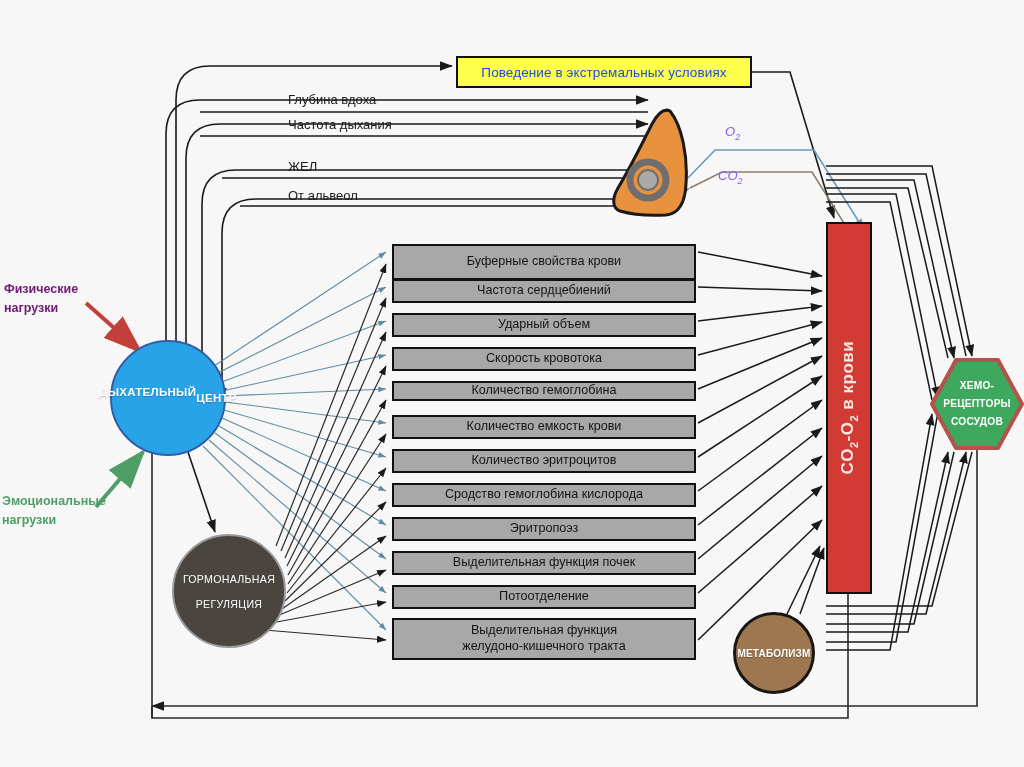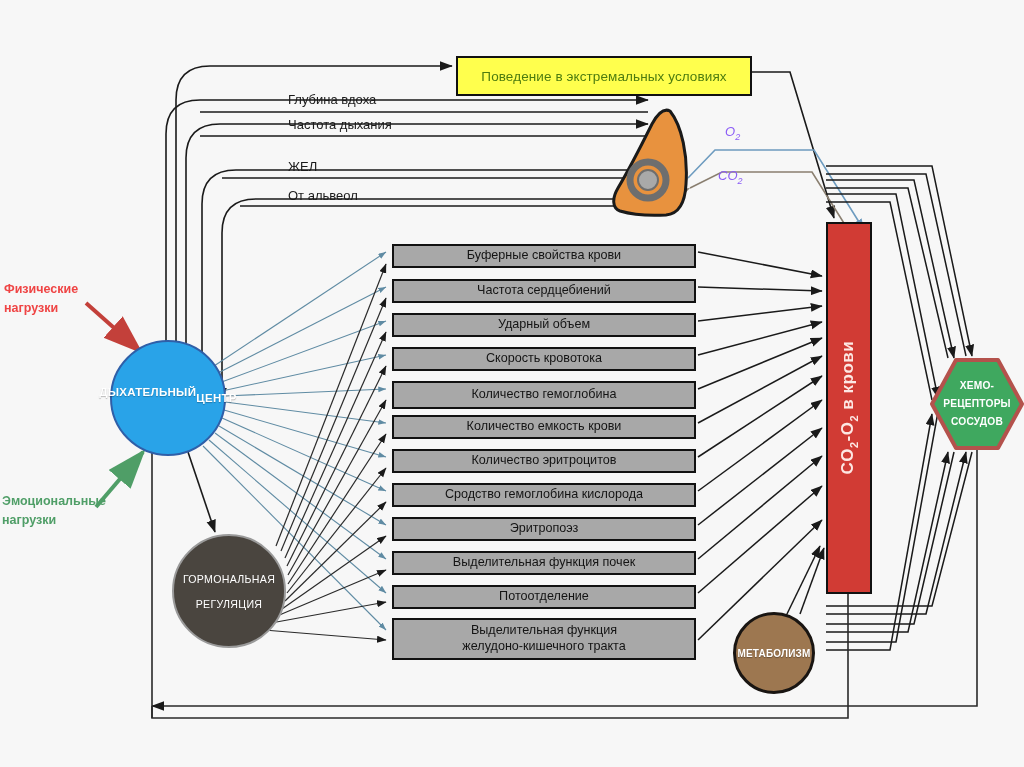--- a/index.html
+++ b/index.html
@@ -10,24 +10,24 @@
     font-family:"Liberation Sans","DejaVu Sans",sans-serif;
     overflow:hidden;
   }
   #stage{position:relative;width:1024px;height:767px;background:#f7f7f7;}
   #wires{position:absolute;left:0;top:0;width:1024px;height:767px;}
 
   .node{position:absolute;box-sizing:border-box;}
 
   
   .yellow-box{
-    left:456px;top:56px;width:296px;height:40px;
+    left:456px;top:56px;width:296px;height:32px;
     background:#ffff4d;border:2px solid #111;
     display:flex;align-items:center;justify-content:center;
-    font-size:13.5px;color:#4d7c0f;letter-spacing:.1px;
+    font-size:13.5px;color:#1d4ed8;letter-spacing:.1px;
   }
 
   
   .wire-label{
     position:absolute;font-size:13px;color:#1a1a1a;white-space:nowrap;
   }
 
   
   .gbox{
     position:absolute;left:392px;width:304px;
@@ -242,21 +242,21 @@
 
   <div class="node yellow-box">
     <span>Поведение в экстремальных условиях</span>
   </div>
 
   <div class="wire-label" style="left:288px;top:92px;">Глубина вдоха</div>
   <div class="wire-label" style="left:288px;top:117px;">Частота дыхания</div>
   <div class="wire-label" style="left:288px;top:159px;">ЖЕЛ</div>
   <div class="wire-label" style="left:288px;top:188px;">От альвеол</div>
 
-  <div style="position:absolute;left:4px;top:280px;color:#ef4444;font-size:12.5px;font-weight:bold;line-height:1.5;">
+  <div style="position:absolute;left:4px;top:280px;color:#701a75;font-size:12.5px;font-weight:bold;line-height:1.5;">
     <div>Физические</div>
     <div>нагрузки</div>
   </div>
   <div style="position:absolute;left:2px;top:492px;color:#4f9e67;font-size:12.5px;font-weight:bold;line-height:1.5;">
     <div>Эмоциональные</div>
     <div>нагрузки</div>
   </div>
 
   <div class="node circle-resp">
     <span>ДЫХАТЕЛЬНЫЙ</span>
@@ -266,33 +266,33 @@
   <div class="node circle-horm">
     <span>ГОРМОНАЛЬНАЯ</span>
     <span>РЕГУЛЯЦИЯ</span>
   </div>
 
   <div class="node circle-meta">
     <span>МЕТАБОЛИЗМ</span>
   </div>
 
   <div id="param-boxes">
-      <div class="gbox" style="top: 244px; height: 24px;">
+      <div class="gbox" style="top: 244px; height: 36px;">
         <span style="white-space: pre-line;">Буферные свойства крови</span>
       </div>
       <div class="gbox" style="top: 279px; height: 24px;">
         <span style="white-space: pre-line;">Частота сердцебиений</span>
       </div>
       <div class="gbox" style="top: 313px; height: 24px;">
         <span style="white-space: pre-line;">Ударный объем</span>
       </div>
       <div class="gbox" style="top: 347px; height: 24px;">
         <span style="white-space: pre-line;">Скорость кровотока</span>
       </div>
-      <div class="gbox" style="top: 381px; height: 28px; justify-content: center;">
+      <div class="gbox" style="top: 381px; height: 20px; justify-content: center;">
         <span style="white-space: pre-line;">Количество гемоглобина</span>
       </div>
       <div class="gbox" style="top: 415px; height: 24px;">
         <span style="white-space: pre-line;">Количество емкость крови</span>
       </div>
       <div class="gbox" style="top: 449px; height: 24px;">
         <span style="white-space: pre-line;">Количество эритроцитов</span>
       </div>
       <div class="gbox" style="top: 483px; height: 24px;">
         <span style="white-space: pre-line;">Сродство гемоглобина кислорода</span>

